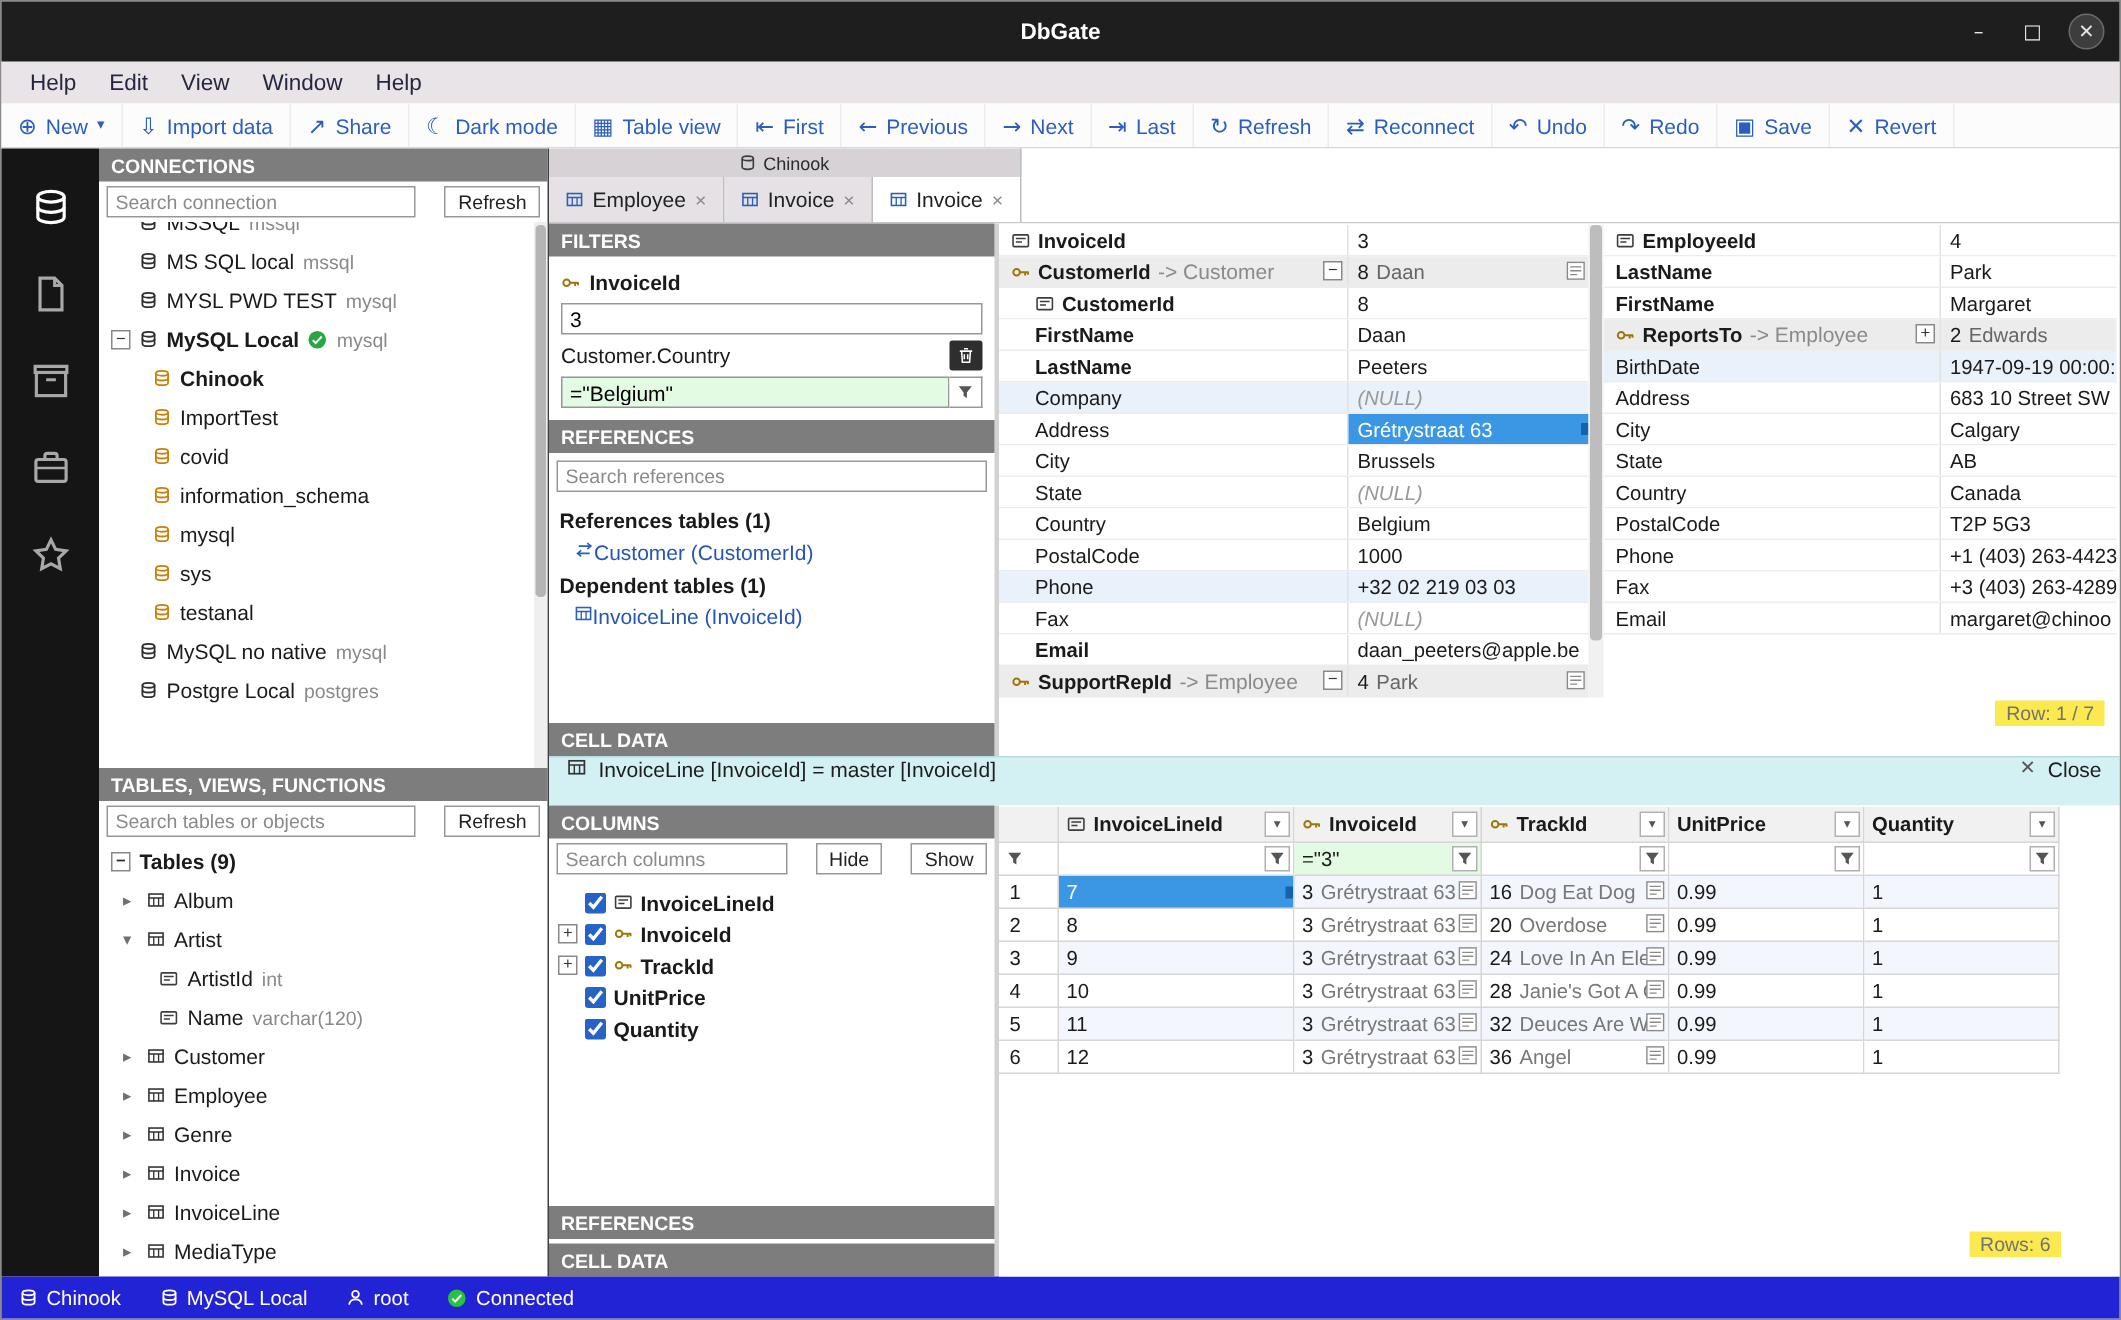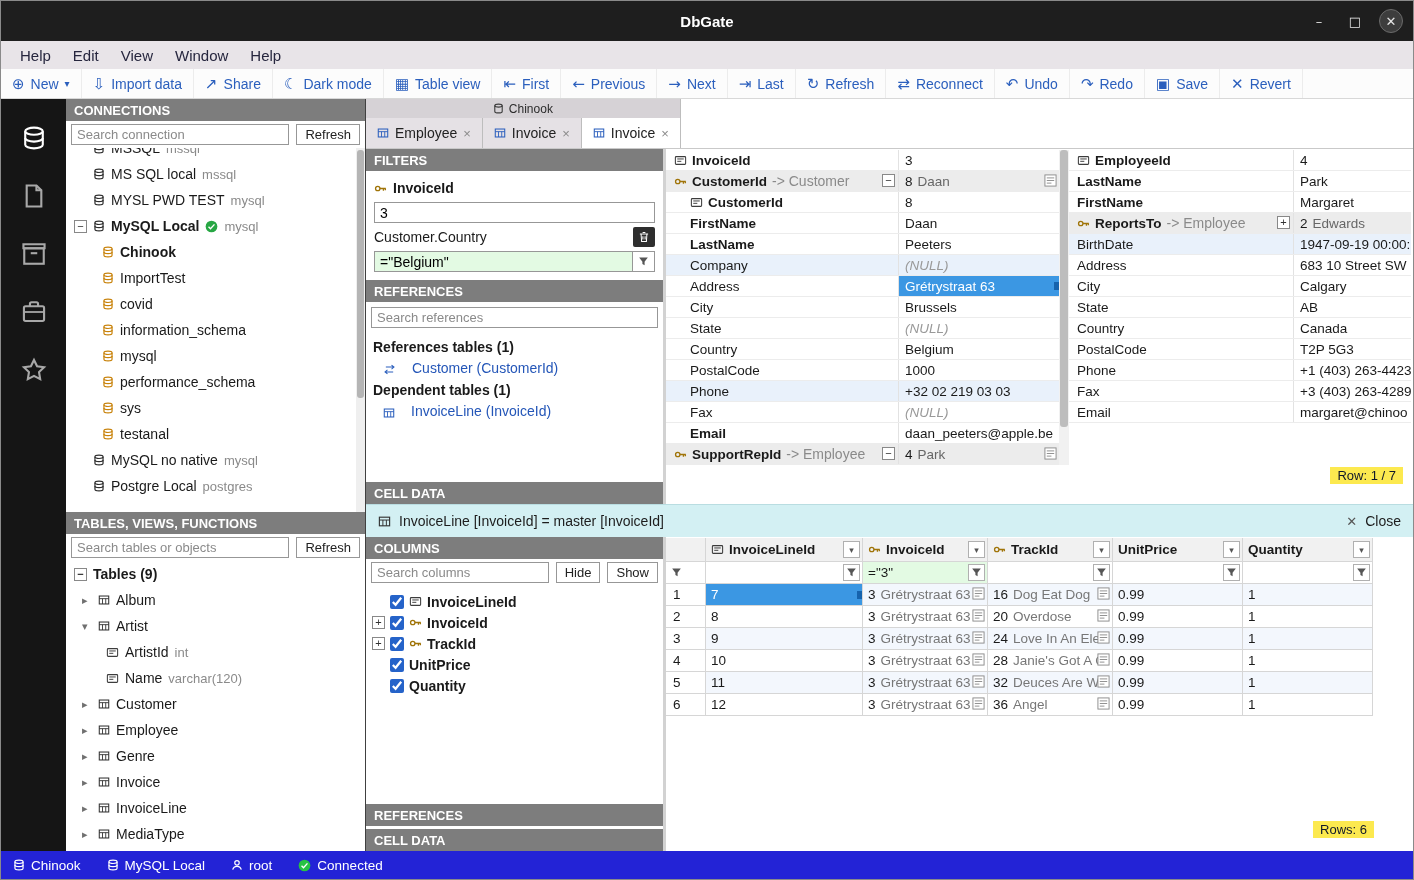--- a/index.html
+++ b/index.html
@@ -25,21 +25,21 @@
 .tb-glyph{font-family:"DejaVu Sans",sans-serif;font-size:15px}
 .tb-caret{font-size:10px;font-family:"DejaVu Sans",sans-serif}
 
 .body-row{flex:1;display:flex;min-height:0}
 .leftstrip{width:65px;background:#151515;display:flex;flex-direction:column;align-items:center;padding-top:26px;gap:32px;flex:0 0 auto}
 .strip-icon{color:#a8a8a8}
 .strip-icon.active{color:#fff}
 
 .sidebar{width:300px;flex:0 0 auto;border-right:1px solid #404040;display:flex;flex-direction:column;min-height:0;background:#fff}
 .sec-head{background:#7d7d7d;color:#fff;font-weight:700;font-size:13px;height:22px;display:flex;align-items:center;padding:0 8px;flex:0 0 auto}
-.search-row{display:flex;gap:7px;padding:3px 5px;align-items:center;flex:0 0 auto}
+.search-row{display:flex;gap:19px;padding:3px 5px;align-items:center;flex:0 0 auto}
 .search-row input{flex:1;height:21px;border:1px solid #979797;padding:0 5px;font:13px "Liberation Sans",sans-serif;color:#222;min-width:0}
 input::placeholder{color:#8a8a8a}
 .mini-btn{height:21px;border:1px solid #979797;background:#fff;font:13px "Liberation Sans",sans-serif;padding:0 8px;color:#222}
 .conn-list{height:364px;overflow:hidden;position:relative;flex:0 0 auto}
 .tree-row{height:26px;display:flex;align-items:center;gap:6px;padding:0 6px 0 8px;white-space:nowrap;overflow:hidden}
 .tree-row.clipped{margin-top:-13px}
 .tree-row.db-row{padding-left:36px}
 .row-label{font-size:14px}
 .type{color:#8a8a8a;font-size:13px}
 .exp-box{width:13px;height:13px;border:1px solid #888;background:#fff;font-size:11px;line-height:11px;text-align:center;color:#333;flex:0 0 auto}
@@ -66,21 +66,21 @@
 .filters-body{padding:6px 8px 8px;display:flex;flex-direction:column;gap:3px;flex:0 0 auto}
 .filter-label-row{display:flex;align-items:center;gap:6px;height:22px}
 .filter-input{height:21px;border:1px solid #979797;padding:0 5px;font:14px "Liberation Sans",sans-serif;width:100%;min-width:0}
 .filter-input-row{display:flex;align-items:center}
 .filter-input.green{background:#e3fae3}
 .funnel-btn{width:22px;height:21px;border:1px solid #979797;border-left:none;background:#fff;display:flex;align-items:center;justify-content:center;flex:0 0 auto}
 .trash-btn{margin-left:auto;width:22px;height:20px;background:#2e2e2e;border-radius:2px;display:flex;align-items:center;justify-content:center}
 .refs-body{flex:1;padding:5px 5px;display:flex;flex-direction:column;min-height:0;overflow:hidden}
 .refs-search{height:21px;border:1px solid #979797;padding:0 5px;font:13px "Liberation Sans",sans-serif;margin-bottom:8px}
 .refs-title{font-weight:700;margin:3px 2px 2px}
-.ref-link{display:flex;align-items:flex-end;gap:16px;padding:3px 2px 3px 12px;color:#2456b8}
+.ref-link{display:flex;align-items:flex-start;gap:0;padding:3px 2px 3px 12px;color:#2456b8}
 
 .form-area{flex:1;position:relative;overflow:hidden;background:#fff;min-width:0}
 .form-cols{position:absolute;top:1px;left:0;display:flex}
 .fcol{display:flex;flex-direction:column}
 .frow{display:flex;height:21px;border-bottom:1px solid #ececec;background:#fff}
 .frow.tint{background:#e9f1fb}
 .frow.fkrow{background:#ececec}
 .fname{width:233px;flex:0 0 auto;display:flex;align-items:center;gap:5px;padding:0 20px 0 8px;border-right:1px solid #e2e2e2;position:relative;overflow:hidden;white-space:nowrap;font-size:13.5px}
 .fname.indent{padding-left:24px}
 .fval{width:160px;flex:0 0 auto;display:flex;align-items:center;gap:5px;padding:0 18px 0 6px;position:relative;overflow:hidden;white-space:nowrap;font-size:13.5px}
@@ -88,24 +88,24 @@
 .rightcol .fval{width:117px}
 .fref{color:#8a8a8a;font-size:14px}
 .fexp{position:absolute;right:3px;top:3px}
 .fhint{color:#666}
 .fval.nullv{color:#999;font-style:italic}
 .fval.selcell{background:#3b97e3;color:#fff}
 .fval.selcell::after{content:"";position:absolute;right:0;top:50%;margin-top:-4px;width:5px;height:8px;background:#1663ad}
 .vicon{position:absolute;right:2px;top:3px}
 .form-vscroll{width:10px;height:315px;background:#f1f1f1;position:relative;flex:0 0 auto}
 .form-vscroll .thumb{position:absolute;left:1px;top:0;width:8px;height:88%;background:#bdbdbd;border-radius:3px}
-.badge{background:#fce94f;padding:1px 7px;font-size:13px;color:#0f172a}
+.badge{background:#fce94f;padding:1px 7px;font-size:13px;color:#737373}
 .row-badge{position:absolute;right:10px;top:318px}
 
-.detail-bar{height:33px;background:#d3f0f3;border-top:1px solid #b9dde1;display:flex;align-items:center;gap:8px;padding:0 12px;flex:0 0 auto;font-size:14px;color:#1d1d1d}
+.detail-bar{height:33px;background:#d3f0f3;border-top:1px solid #b9dde1;display:flex;align-items:flex-start;gap:8px;padding:0 12px;flex:0 0 auto;font-size:14px;color:#1d1d1d}
 .detail-bar .spacer{flex:1}
 .close-x{color:#555;font-size:13px;font-family:"DejaVu Sans",sans-serif}
 
 .bottom-split{flex:1;display:flex;min-height:0}
 .cols-body{flex:1;overflow:hidden;padding:5px 0}
 .col-item{height:21px;display:flex;align-items:center;gap:5px;padding:0 8px 0 6px}
 .col-item input[type=checkbox]{width:14px;height:14px;accent-color:#2563c9;margin:0}
 .gapline{height:3px;flex:0 0 auto}
 
 .grid-area{flex:1;position:relative;overflow:hidden;background:#fff;min-width:0}
@@ -433,32 +433,20 @@
                 <svg width="12" height="12" viewBox="0 0 16 16">
                   <ellipse cx="8" cy="3.8" rx="5.4" ry="2.2" fill="none" stroke="currentColor" stroke-width="1.6"></ellipse>
                   <path d="M2.6 3.8v8.4c0 1.2 2.4 2.2 5.4 2.2s5.4-1 5.4-2.2V3.8" fill="none" stroke="currentColor" stroke-width="1.6"></path>
                   <path d="M2.6 8c0 1.2 2.4 2.2 5.4 2.2S13.4 9.2 13.4 8" fill="none" stroke="currentColor" stroke-width="1.6"></path>
                 </svg>
               </span>
               <span class="row-label">mysql</span>
 
             </div>
 
-            <div class="tree-row db-row">
-
-              <span class="icon db-orange">
-                <svg width="12" height="12" viewBox="0 0 16 16">
-                  <ellipse cx="8" cy="3.8" rx="5.4" ry="2.2" fill="none" stroke="currentColor" stroke-width="1.6"></ellipse>
-                  <path d="M2.6 3.8v8.4c0 1.2 2.4 2.2 5.4 2.2s5.4-1 5.4-2.2V3.8" fill="none" stroke="currentColor" stroke-width="1.6"></path>
-                  <path d="M2.6 8c0 1.2 2.4 2.2 5.4 2.2S13.4 9.2 13.4 8" fill="none" stroke="currentColor" stroke-width="1.6"></path>
-                </svg>
-              </span>
-              <span class="row-label">performance_schema</span>
-
-            </div>
 
             <div class="tree-row db-row">
 
               <span class="icon db-orange">
                 <svg width="12" height="12" viewBox="0 0 16 16">
                   <ellipse cx="8" cy="3.8" rx="5.4" ry="2.2" fill="none" stroke="currentColor" stroke-width="1.6"></ellipse>
                   <path d="M2.6 3.8v8.4c0 1.2 2.4 2.2 5.4 2.2s5.4-1 5.4-2.2V3.8" fill="none" stroke="currentColor" stroke-width="1.6"></path>
                   <path d="M2.6 8c0 1.2 2.4 2.2 5.4 2.2S13.4 9.2 13.4 8" fill="none" stroke="currentColor" stroke-width="1.6"></path>
                 </svg>
               </span>

